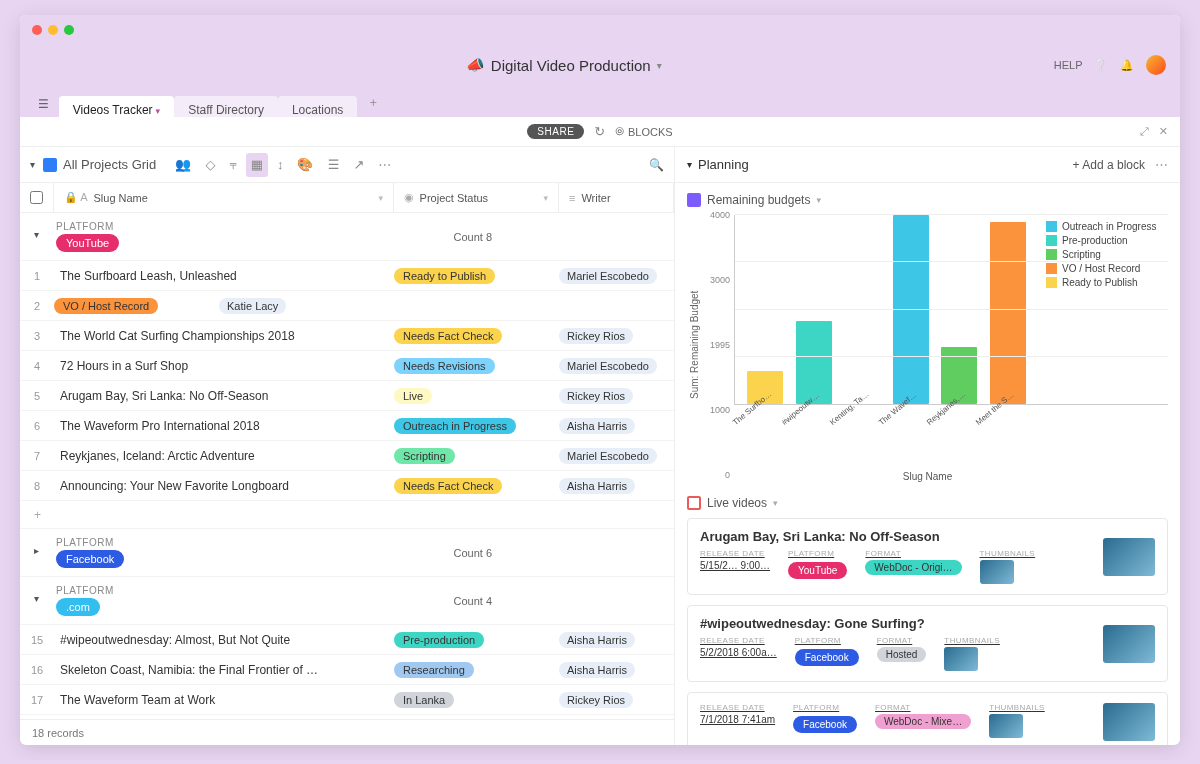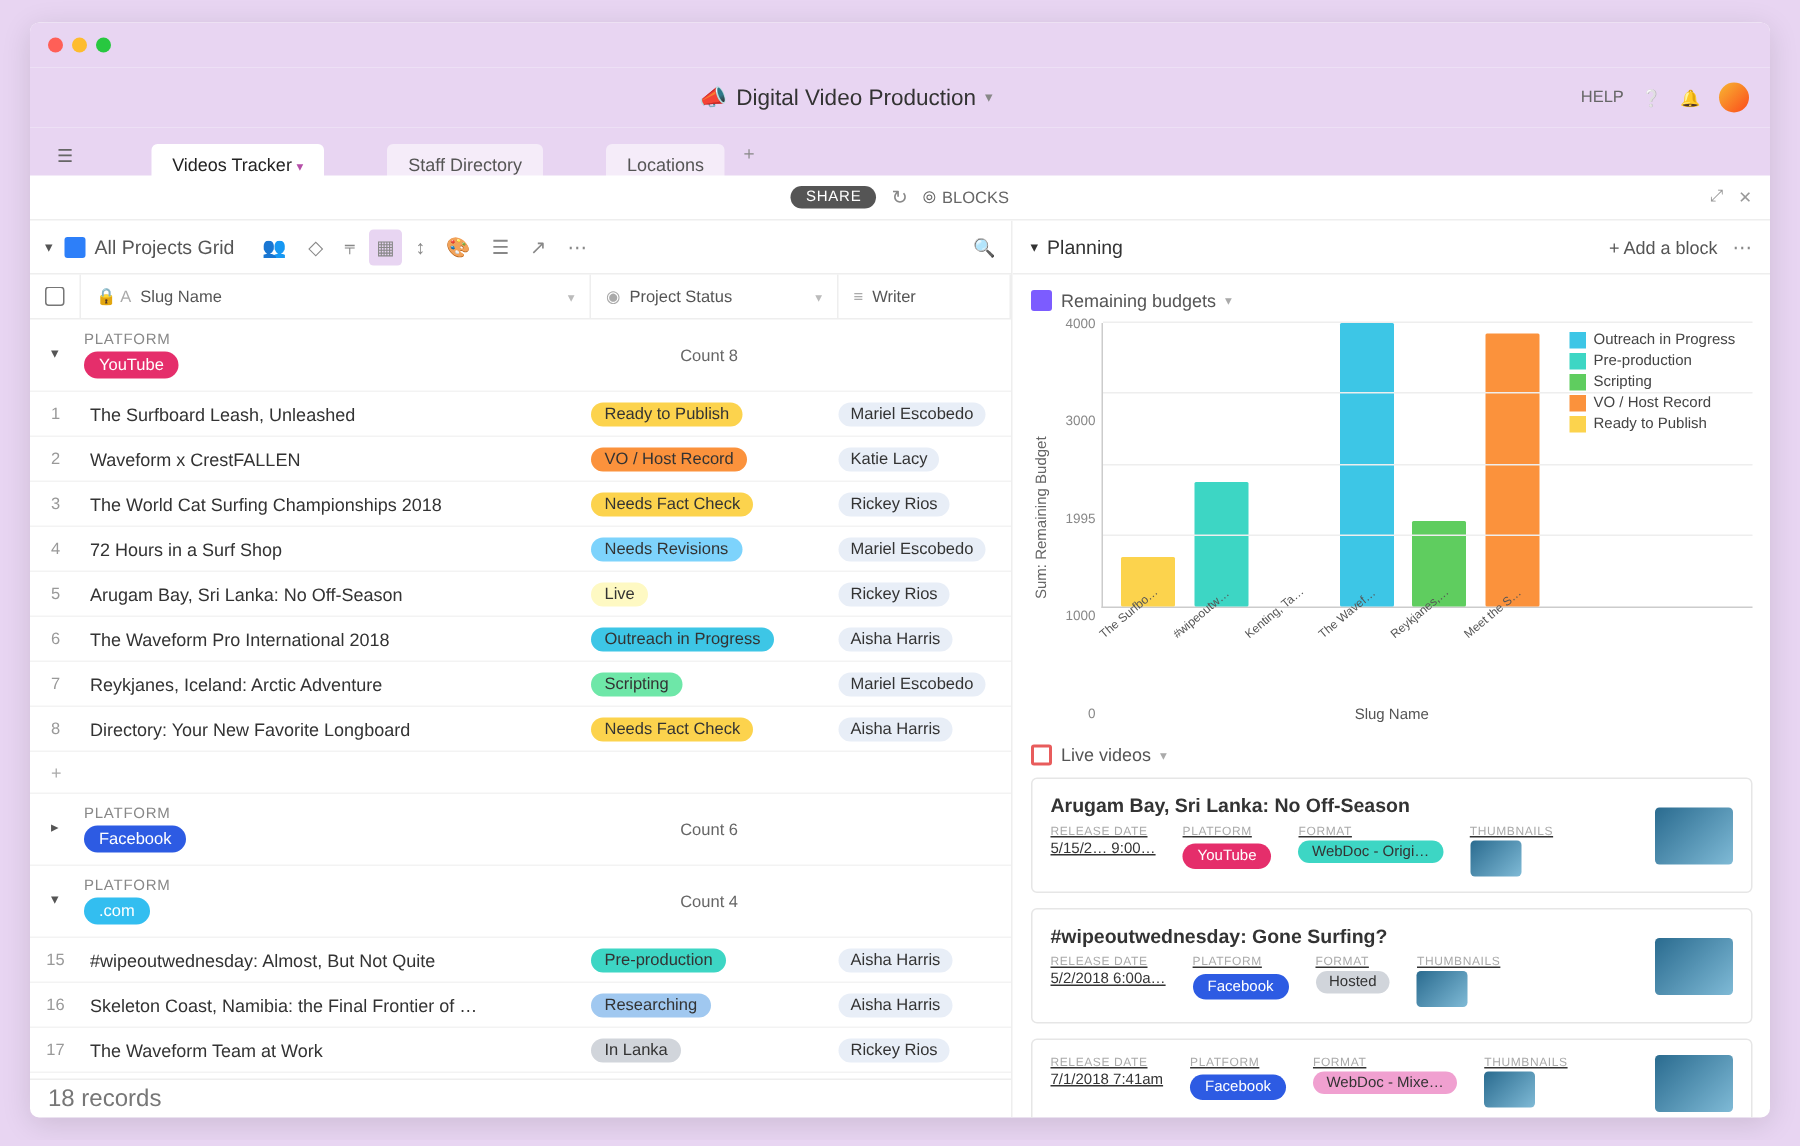--- a/index.html
+++ b/index.html
@@ -9,21 +9,21 @@
 .dots { display: flex; gap: 6px; }
 .dot { width: 10px; height: 10px; border-radius: 50%; }
 .dot.r { background: #ff5f57; } .dot.y { background: #febc2e; } .dot.g { background: #28c840; }
 .header { height: 40px; background: #e8d5f2; display: flex; align-items: center; justify-content: space-between; padding: 0 14px; }
 .header-left { width: 40px; }
 .header-center { display: flex; align-items: center; gap: 6px; font-size: 15px; font-weight: 500; }
 .header-right { display: flex; align-items: center; gap: 12px; color: #666; font-size: 11px; }
 .logo { width: 22px; height: 22px; background: linear-gradient(135deg,#ff9a00,#ff3d77 40%,#338aff 70%,#3cf0c5); border-radius: 3px; }
 .tabs-row { height: 32px; background: #e8d5f2; display: flex; align-items: flex-end; padding: 0 10px; gap: 2px; }
 .menu-icon { padding: 6px 8px; color: #666; }
-.tab { padding: 7px 14px 6px; background: rgba(255,255,255,.55); border-radius: 4px 4px 0 0; font-size: 12px; color: #555; cursor: pointer; margin-left: 42px; }
+.tab { padding: 7px 14px 6px; background: rgba(255,255,255,.55); border-radius: 4px 4px 0 0; font-size: 12px; color: #555; cursor: pointer; }
 .tab.active { background: #fff; font-weight: 500; color: #222; }
 .tab-dd { color: #b54fa8; margin-left: 3px; font-size: 9px; }
 .tab-add { padding: 6px 8px; color: #888; }
 .mid-row { height: 30px; display: flex; align-items: center; justify-content: center; gap: 10px; border-bottom: 1px solid #eee; font-size: 11px; color: #666; position: relative; }
 .share-btn { background: #555; color: #fff; padding: 2px 10px; border-radius: 10px; font-size: 10px; letter-spacing: .5px; }
 .mid-right { position: absolute; right: 12px; display: flex; gap: 10px; color: #999; }
 .content { flex: 1; display: flex; overflow: hidden; }
 .left-pane { flex: 1; border-right: 1px solid #eee; display: flex; flex-direction: column; overflow: hidden; }
 .right-pane { width: 505px; display: flex; flex-direction: column; overflow: hidden; }
 .toolbar { height: 36px; display: flex; align-items: center; padding: 0 10px; gap: 8px; border-bottom: 1px solid #eee; color: #555; }
@@ -44,21 +44,21 @@
 .group-count { margin-left: auto; margin-right: 170px; font-size: 11px; color: #666; }
 .pill { display: inline-block; padding: 3px 10px; border-radius: 10px; font-size: 11px; color: #fff; margin-top: 2px; }
 .row { height: 30px; display: flex; align-items: center; border-bottom: 1px solid #f3f3f3; font-size: 12px; }
 .row-num { width: 34px; text-align: center; color: #999; font-size: 11px; }
 .row-slug { flex: 1; padding: 0 6px; white-space: nowrap; overflow: hidden; text-overflow: ellipsis; }
 .row-status { width: 165px; }
 .row-writer { width: 115px; }
 .status-pill { display: inline-block; padding: 2px 9px; border-radius: 10px; font-size: 11px; }
 .writer-pill { display: inline-block; padding: 2px 8px; border-radius: 9px; background: #e8eef7; font-size: 11px; color: #333; }
 .add-row { height: 28px; display: flex; align-items: center; padding-left: 14px; color: #aaa; border-bottom: 1px solid #f3f3f3; }
-.footer { height: 26px; border-top: 1px solid #eee; display: flex; align-items: center; padding: 0 12px; font-size: 16px; color: #777; }
+.footer { height: 26px; border-top: 1px solid #eee; display: flex; align-items: center; padding: 0 12px; font-size: 11px; color: #777; }
 .right-head { height: 36px; display: flex; align-items: center; padding: 0 12px; border-bottom: 1px solid #eee; font-size: 13px; }
 .right-head .spacer { flex: 1; }
 .right-head .add { font-size: 12px; color: #555; }
 .right-scroll { flex: 1; overflow-y: auto; padding: 10px 12px; }
 .block-title { display: flex; align-items: center; gap: 6px; font-size: 12px; color: #555; margin-bottom: 8px; }
 .block-icon { width: 14px; height: 14px; border-radius: 2px; display: inline-block; }
 .chart-wrap { position: relative; height: 260px; display: flex; }
 .ylabel { writing-mode: vertical-rl; transform: rotate(180deg); font-size: 10px; color: #666; text-align: center; padding: 0 2px; }
 .yaxis { width: 32px; position: relative; }
 .ytick { position: absolute; right: 4px; font-size: 9px; color: #888; transform: translateY(50%); }
@@ -178,21 +178,20 @@
     <span class="group-count">Count 8</span>
           </div>
           <div class="row">
             <div class="row-num">1</div>
         <div class="row-slug">The Surfboard Leash, Unleashed</div>
         <div class="row-status"><span class="status-pill" style="background:#fcd34d">Ready to Publish</span></div>
         <div class="row-writer"><span class="writer-pill">Mariel Escobedo</span></div>
           </div>
           <div class="row">
             <div class="row-num">2</div>
-        <div class="row-slug">Waveform x CrestFALLEN</div>
         <div class="row-status"><span class="status-pill" style="background:#fb923c">VO / Host Record</span></div>
         <div class="row-writer"><span class="writer-pill">Katie Lacy</span></div>
           </div>
           <div class="row">
             <div class="row-num">3</div>
         <div class="row-slug">The World Cat Surfing Championships 2018</div>
         <div class="row-status"><span class="status-pill" style="background:#fcd34d">Needs Fact Check</span></div>
         <div class="row-writer"><span class="writer-pill">Rickey Rios</span></div>
           </div>
           <div class="row">
@@ -214,21 +213,21 @@
         <div class="row-writer"><span class="writer-pill">Aisha Harris</span></div>
           </div>
           <div class="row">
             <div class="row-num">7</div>
         <div class="row-slug">Reykjanes, Iceland: Arctic Adventure</div>
         <div class="row-status"><span class="status-pill" style="background:#6ee7a8">Scripting</span></div>
         <div class="row-writer"><span class="writer-pill">Mariel Escobedo</span></div>
           </div>
           <div class="row">
             <div class="row-num">8</div>
-        <div class="row-slug">Directory: Your New Favorite Longboard</div>
+        <div class="row-slug">Announcing: Your New Favorite Longboard</div>
         <div class="row-status"><span class="status-pill" style="background:#fcd34d">Needs Fact Check</span></div>
         <div class="row-writer"><span class="writer-pill">Aisha Harris</span></div>
           </div>
           <div class="add-row">+</div>
           <div class="group-head">
             <span class="arrow">▸</span>
     <div><div class="group-label">PLATFORM</div><span class="pill" style="background:#2d5be3">Facebook</span></div>
     <span class="group-count">Count 6</span>
           </div>
           <div class="group-head">

